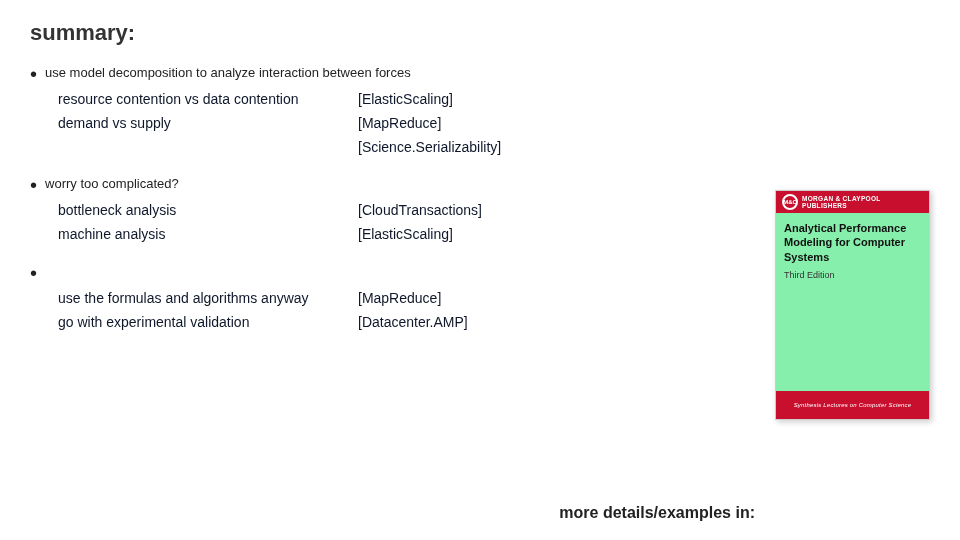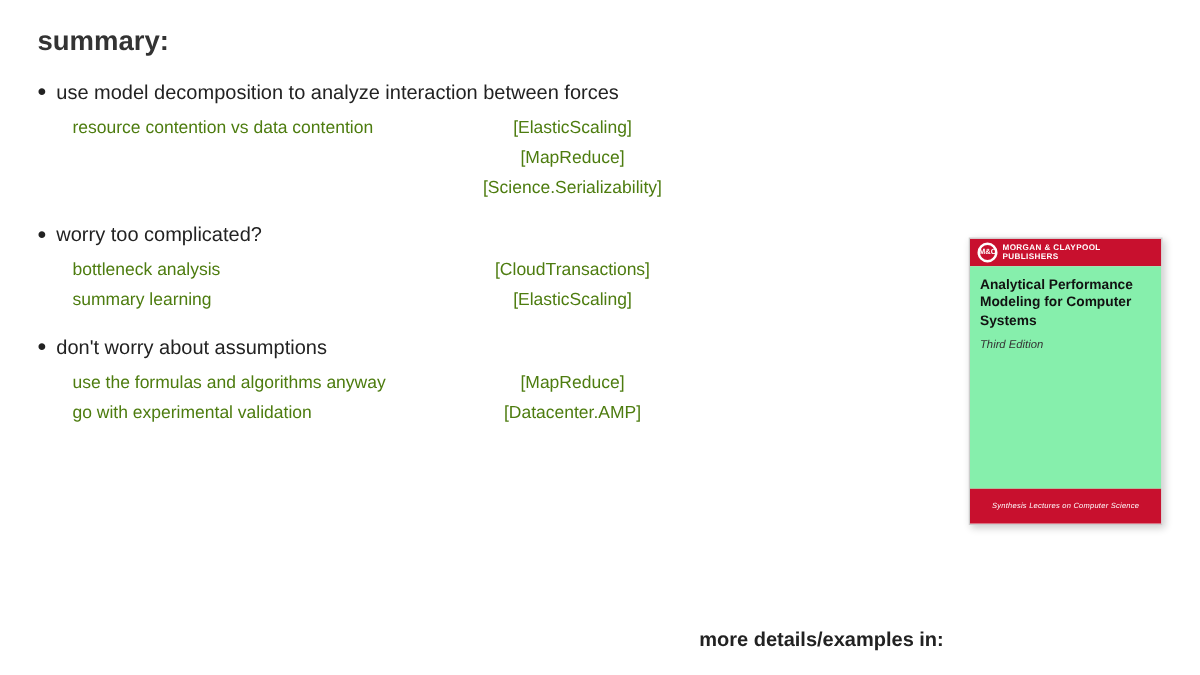--- a/index.html
+++ b/index.html
@@ -39,45 +39,44 @@
 
     .bullet-dot {
       font-size: 20px;
       line-height: 1;
       margin-right: 8px;
       margin-top: 0px;
       color: #222;
     }
 
     .bullet-text {
-      font-size: 16px;
+      font-size: 13px;
       line-height: 1.4;
     }
 
     .indent-block {
       margin-left: 28px;
       margin-top: 4px;
       display: flex;
       gap: 0;
     }
 
     .indent-labels {
       min-width: 300px;
     }
 
     .indent-refs {
       min-width: 200px;
-      text-align: center;
     }
 
     .indent-labels p,
     .indent-refs p {
       font-size: 14px;
       line-height: 1.7;
-      color: #4d7c0f;
+      color: #0f172a;
     }
 
     .book-cover {
       position: absolute;
       right: 30px;
       top: 190px;
       width: 155px;
       height: 230px;
       background: #fff;
       border: 1px solid #ccc;
@@ -125,21 +124,20 @@
     .book-title-text {
       font-size: 11px;
       font-weight: bold;
       color: #111;
       line-height: 1.3;
       margin-bottom: 6px;
     }
 
     .book-edition {
       font-size: 9px;
-      font-style: italic;
       color: #333;
       margin-bottom: 4px;
     }
 
     .book-author {
       font-size: 9px;
       color: #333;
       margin-top: auto;
       padding-top: 6px;
     }
@@ -178,50 +176,50 @@
   <h1 class="summary">summary:</h1>
 
   <div class="bullet-section">
     <div class="bullet-row">
       <span class="bullet-dot">•</span>
       <span class="bullet-text">use model decomposition to analyze interaction between forces</span>
     </div>
     <div class="indent-block">
       <div class="indent-labels">
         <p>resource contention vs data contention</p>
+        <p>demand vs supply</p>
       </div>
       <div class="indent-refs">
         <p>[ElasticScaling]</p>
         <p>[MapReduce]</p>
         <p>[Science.Serializability]</p>
       </div>
     </div>
   </div>
 
   <div class="bullet-section">
     <div class="bullet-row">
       <span class="bullet-dot">•</span>
       <span class="bullet-text">worry too complicated?</span>
     </div>
     <div class="indent-block">
       <div class="indent-labels">
         <p>bottleneck analysis</p>
-        <p>summary learning</p>
+        <p>machine analysis</p>
       </div>
       <div class="indent-refs">
         <p>[CloudTransactions]</p>
         <p>[ElasticScaling]</p>
       </div>
     </div>
   </div>
 
   <div class="bullet-section">
     <div class="bullet-row">
       <span class="bullet-dot">•</span>
-      <span class="bullet-text">don't worry about assumptions</span>
     </div>
     <div class="indent-block">
       <div class="indent-labels">
         <p>use the formulas and algorithms anyway</p>
         <p>go with experimental validation</p>
       </div>
       <div class="indent-refs">
         <p>[MapReduce]</p>
         <p>[Datacenter.AMP]</p>
       </div>

